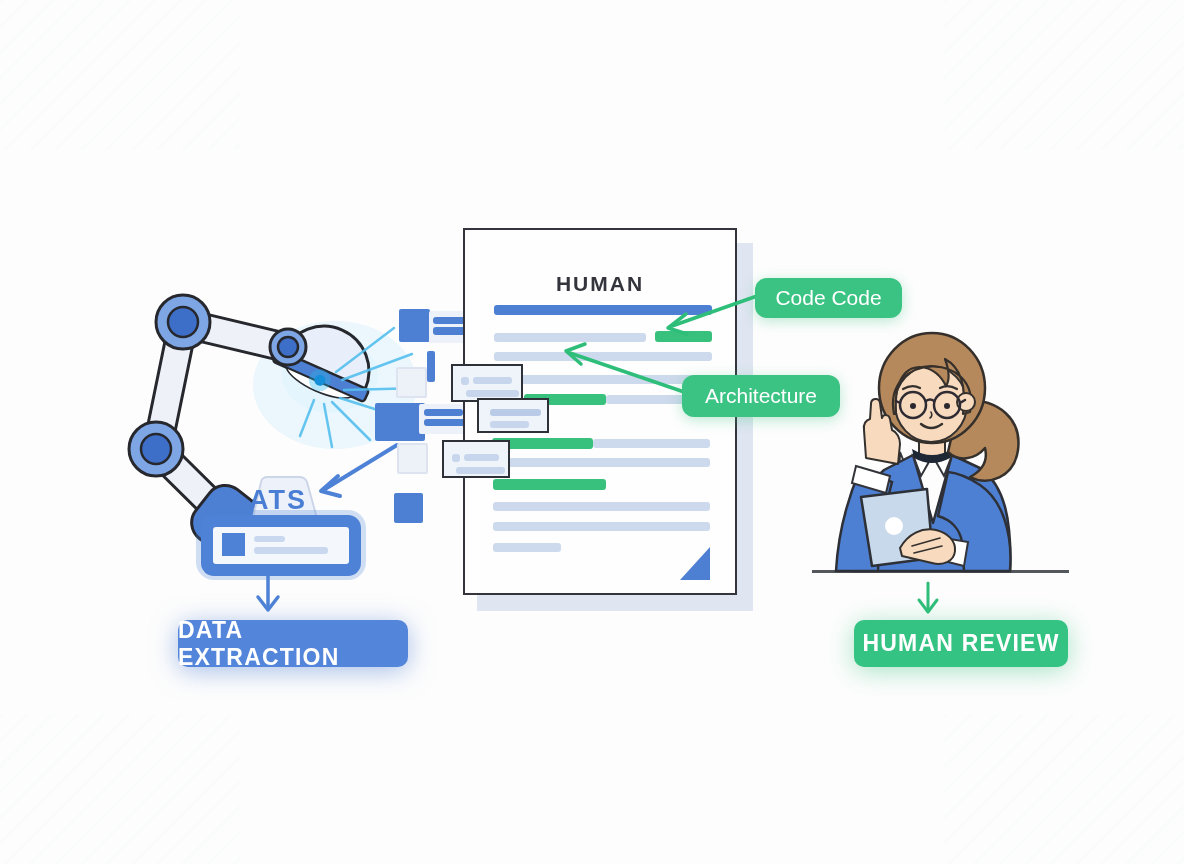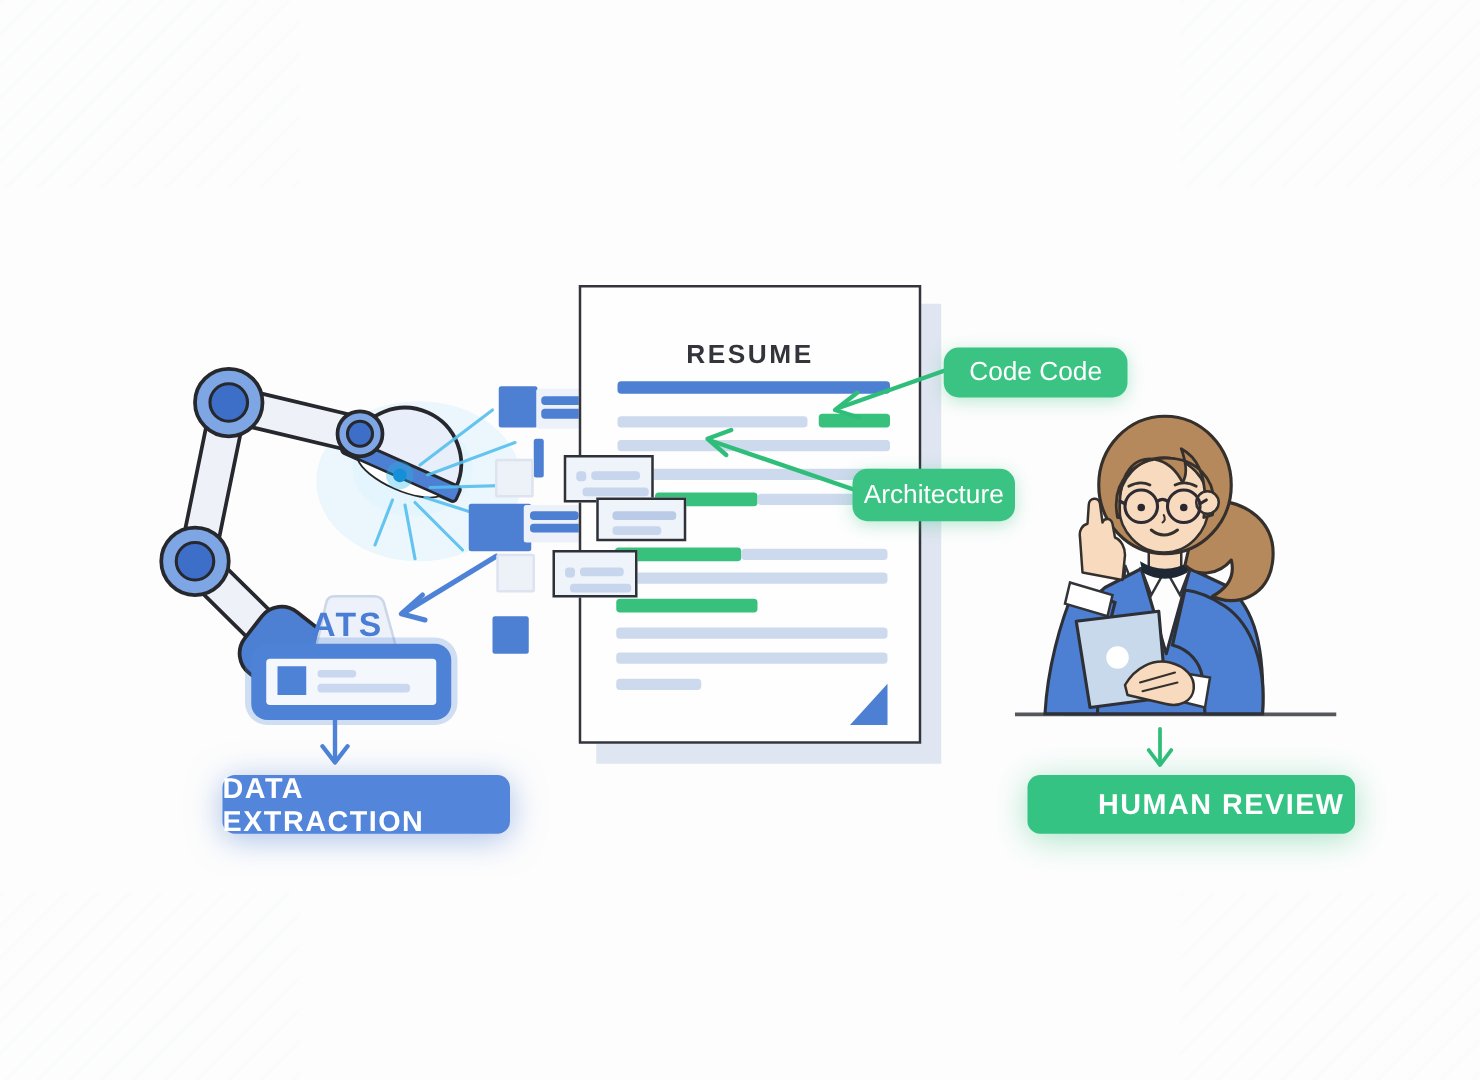--- a/index.html
+++ b/index.html
@@ -139,42 +139,42 @@
   <div class="lsq" style="left:397px;top:443px;width:31px;height:31px;"></div>
   <div class="card" style="left:442px;top:440px;width:68px;height:38px;">
     <div class="frag c-light3" style="left:8px;top:12px;width:8px;height:8px;"></div>
     <div class="frag c-light3" style="left:20px;top:12px;width:35px;height:7px;"></div>
     <div class="frag c-light3" style="left:12px;top:25px;width:49px;height:7px;"></div>
   </div>
   <div class="sq" style="left:394px;top:493px;width:29px;height:30px;"></div>
 
   <div class="resume-shadow"></div>
   <div class="resume">
-    <div class="resume-title">RESUME</div>
+    <div class="resume-title">HUMAN</div>
     <div class="rl c-blue" style="left:29px;top:75px;width:218px;height:10px;"></div>
     <div class="rl c-light" style="left:29px;top:103px;width:152px;height:9px;"></div>
     <div class="rl c-green" style="left:190px;top:101px;width:57px;height:11px;"></div>
     <div class="rl c-light" style="left:29px;top:122px;width:218px;height:9px;"></div>
     <div class="rl c-light" style="left:29px;top:145px;width:218px;height:9px;"></div>
     <div class="rl c-green" style="left:59px;top:164px;width:82px;height:11px;"></div>
     <div class="rl c-light" style="left:141px;top:165px;width:104px;height:9px;"></div>
     <div class="rl c-green" style="left:27px;top:208px;width:101px;height:11px;"></div>
     <div class="rl c-light" style="left:128px;top:209px;width:117px;height:9px;"></div>
     <div class="rl c-light" style="left:28px;top:228px;width:217px;height:9px;"></div>
     <div class="rl c-green" style="left:28px;top:249px;width:113px;height:11px;"></div>
     <div class="rl c-light" style="left:28px;top:272px;width:217px;height:9px;"></div>
     <div class="rl c-light" style="left:28px;top:292px;width:217px;height:9px;"></div>
     <div class="rl c-light" style="left:28px;top:313px;width:68px;height:9px;"></div>
     <svg class="abs" style="left:213px;top:316px;" width="34" height="36" viewBox="0 0 34 36">
       <polygon points="32,1 32,34 2,34" fill="#4d7fd2"></polygon>
     </svg>
   </div>
 
   <div class="pill" style="left:755px;top:278px;width:147px;height:40px;">Code Code</div>
-  <div class="pill" style="left:682px;top:375px;width:130px;height:42px;">Architecture</div>
+  <div class="pill" style="left:682px;top:375px;width:158px;height:42px;">Architecture</div>
 
   <svg class="overlay" width="1184" height="864" viewBox="0 0 1184 864">
     <g stroke="#2fbe7a" stroke-width="3.5" fill="none" stroke-linecap="round" stroke-linejoin="round">
       <g>
         <path d="M 757 296 L 672 326"></path>
           <path d="M 686 314 L 668 328 L 687 334"></path>
       </g>
       <g>
         <path d="M 690 394 L 570 353"></path>
           <path d="M 585 344 L 566 351 L 581 364"></path>
@@ -239,15 +239,15 @@
     <path d="M 1010 571 C 1013 532 1002 500 980 485 C 968 477 958 473 948 472 L 938 516
              C 952 520 960 530 962 542 L 964 571 Z" fill="#4d7fd2" stroke="#2e3038" stroke-width="2.5"></path>
     <path d="M 944 538 L 968 542 L 964 566 L 940 560 Z" fill="#ffffff" stroke="#32343a" stroke-width="2"></path>
     <path d="M 900 548 C 908 534 922 527 936 530 C 948 533 956 541 955 551 C 954 561 944 566 932 563 L 902 556 Z" fill="#f8dabe" stroke="#33302e" stroke-width="2" stroke-linejoin="round"></path>
     <g stroke="#33302e" stroke-width="1.6" fill="none" stroke-linecap="round">
       <path d="M 912 546 L 940 538"></path>
         <path d="M 914 553 L 942 546"></path>
     </g>
   </svg>
 
-  <div class="btn btn-green" style="left:822px;top:620px;width:214px;height:47px;padding-left:48px;">HUMAN REVIEW</div>
+  <div class="btn btn-green" style="left:854px;top:620px;width:214px;height:47px;">HUMAN REVIEW</div>
 
 </div>
 
 </body></html>

